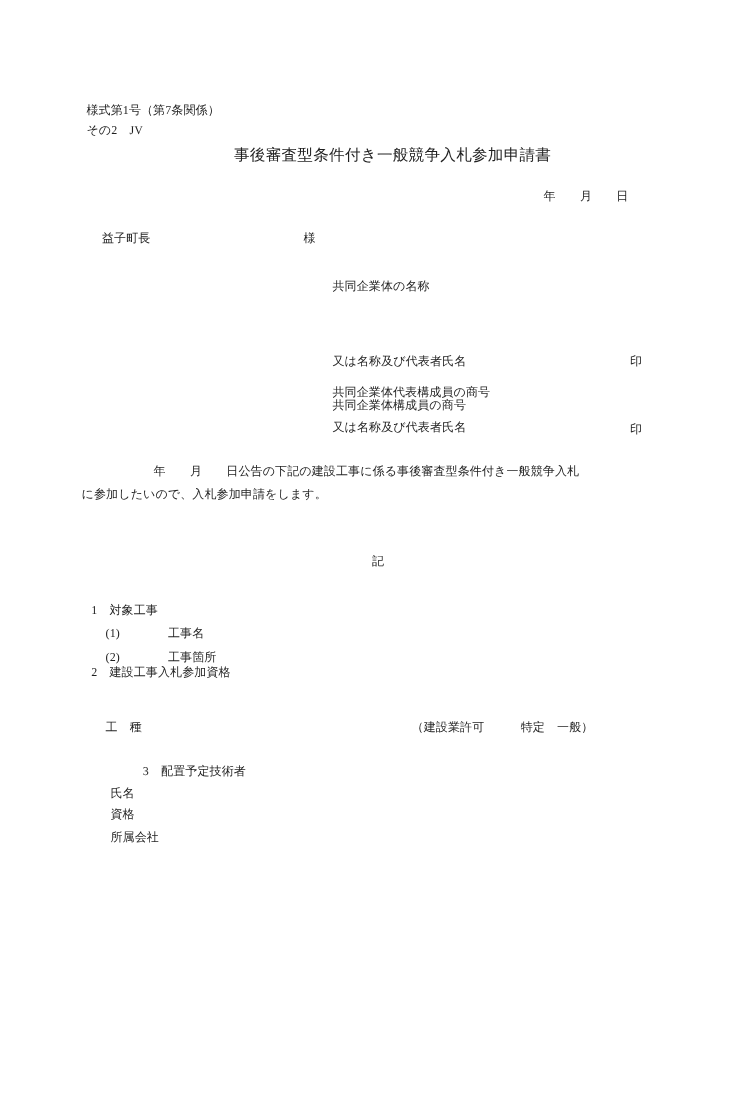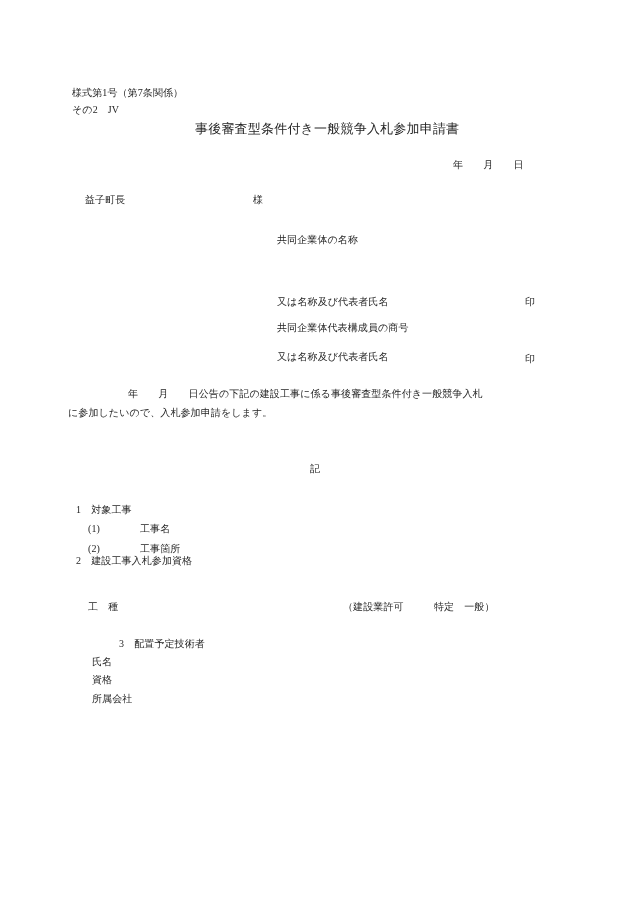--- a/index.html
+++ b/index.html
@@ -76,20 +76,21 @@
   <div class="line addressee-hon">様</div>
 
   <div class="line jv-name">共同企業体の名称</div>
 
   <div class="line rep-line1">共同企業体代表構成員の商号</div>
 
   <div class="line rep-line2">又は名称及び代表者氏名</div>
 
   <div class="line rep-seal">印</div>
 
+  <div class="line member-line1">共同企業体構成員の商号</div>
 
   <div class="line member-line2">又は名称及び代表者氏名</div>
 
   <div class="line member-seal">印</div>
 
   <div class="line body-line2">に参加したいので、入札参加申請をします。</div>
 
   <div class="line body-line1">年　　月　　日公告の下記の建設工事に係る事後審査型条件付き一般競争入札</div>
 
 

